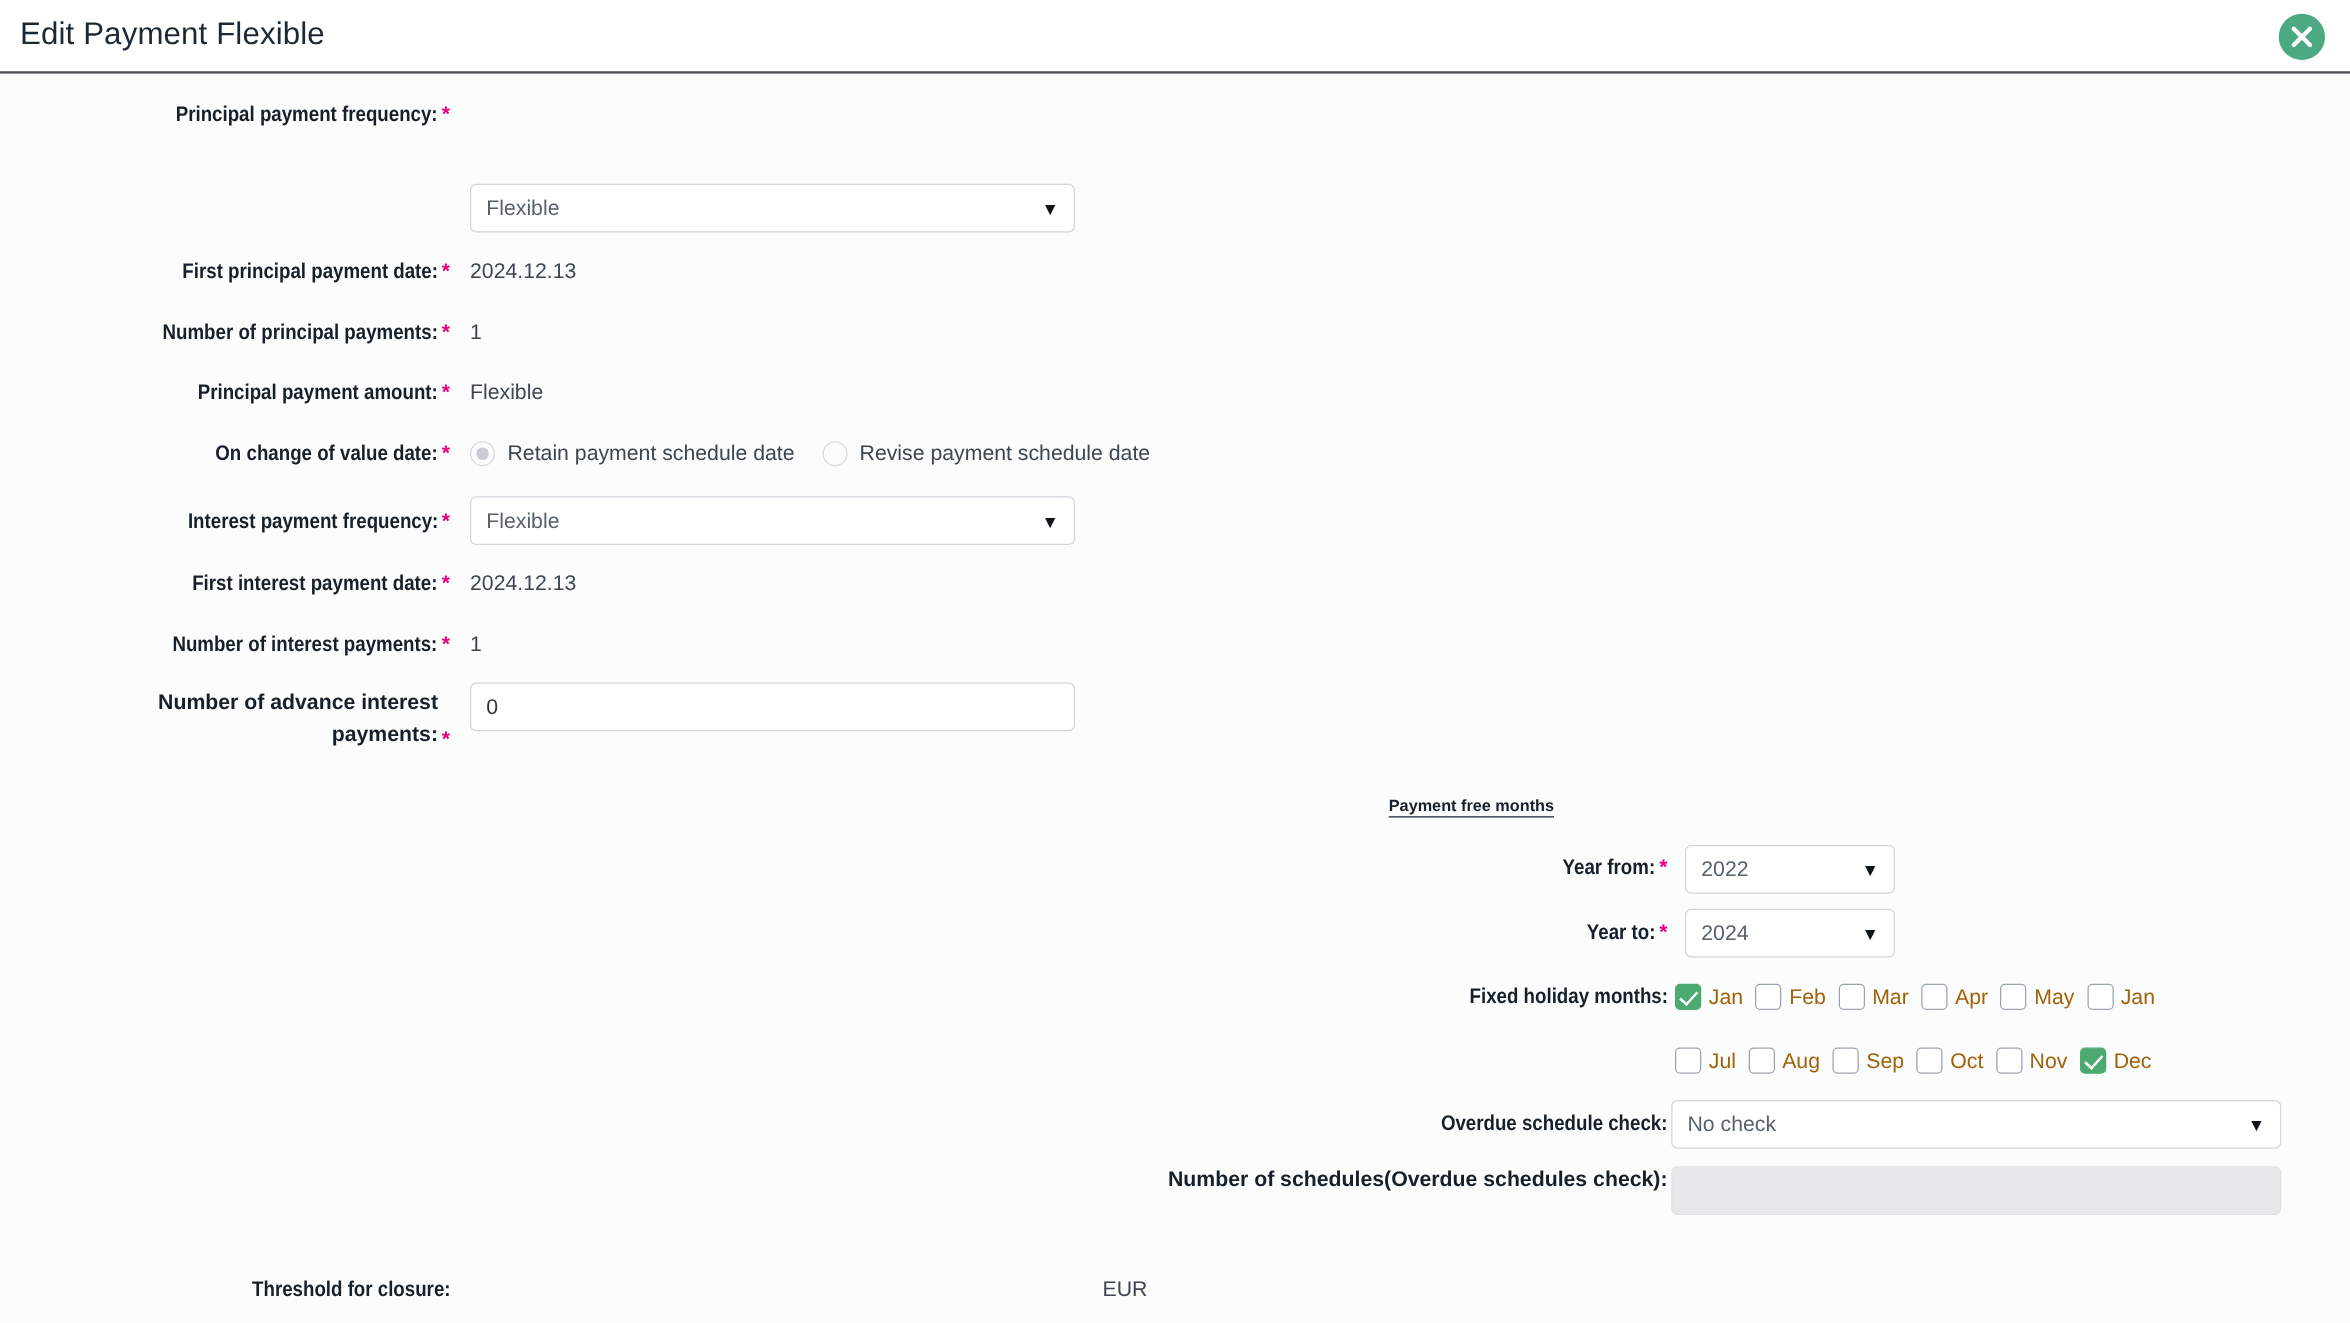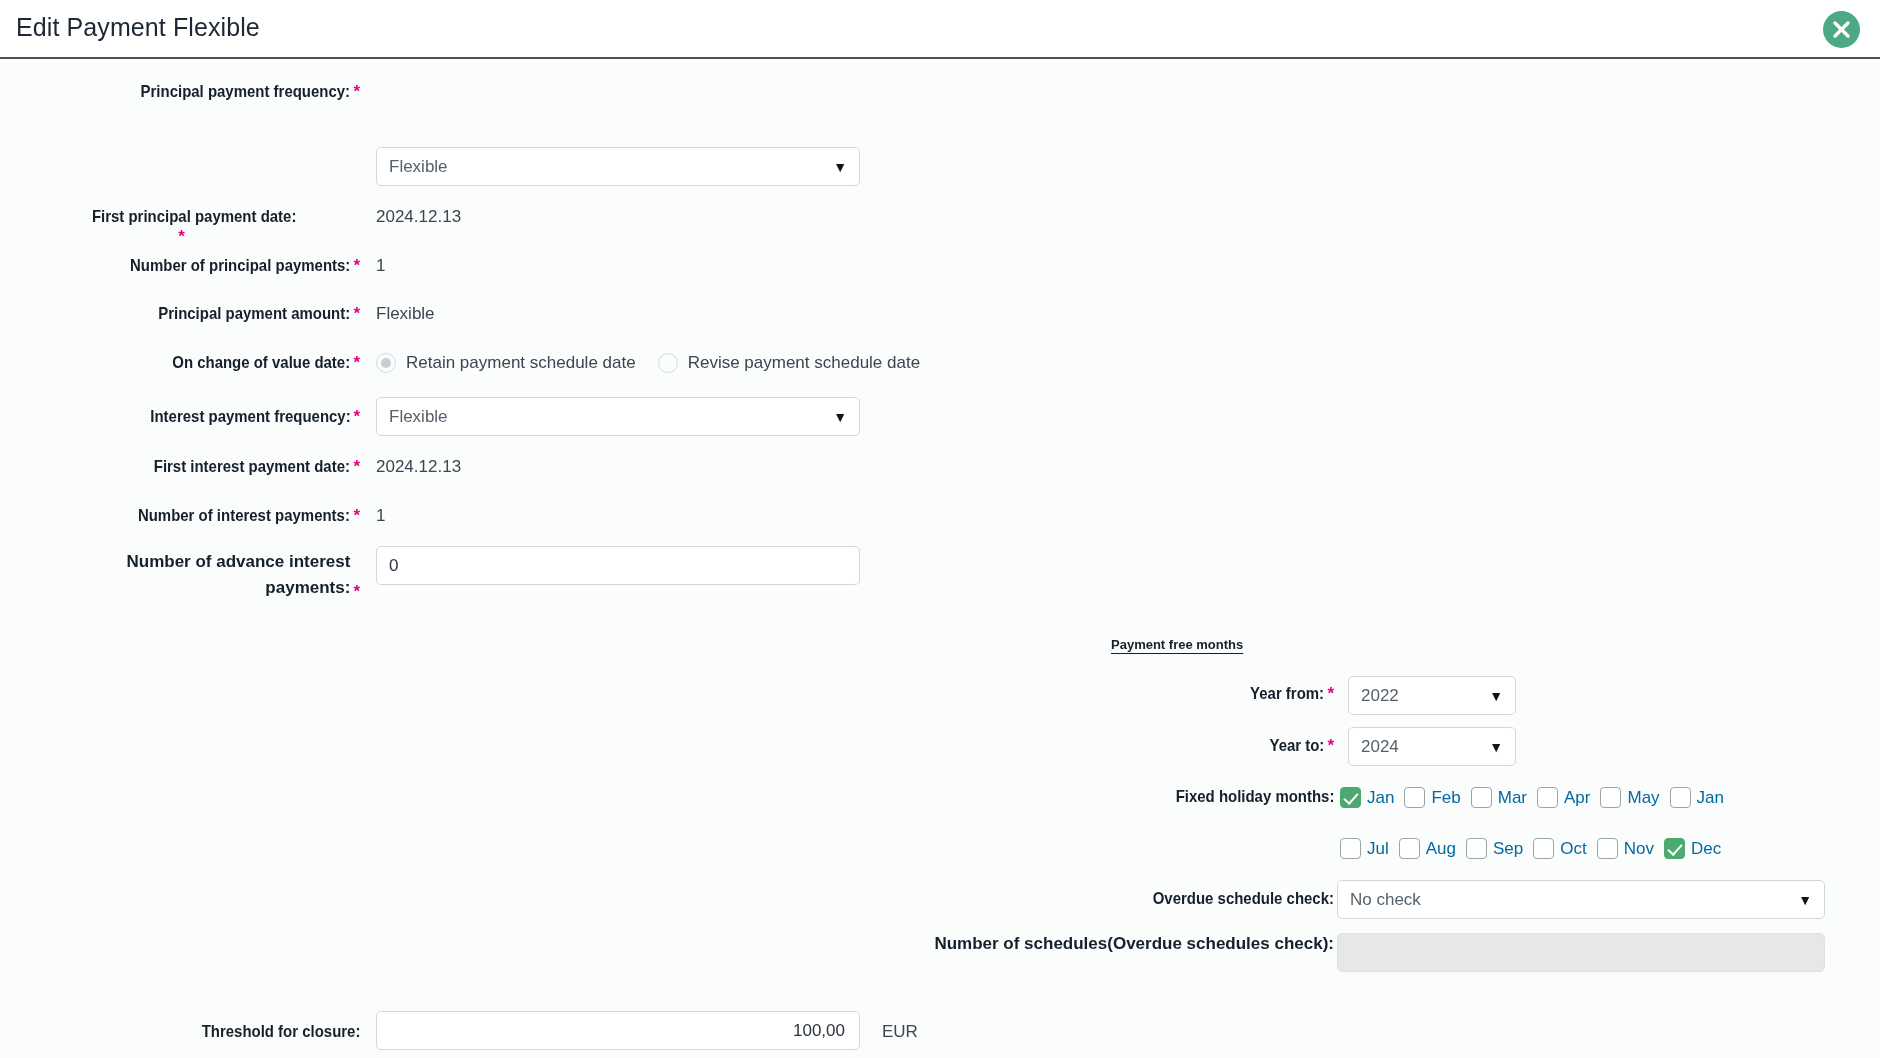--- a/index.html
+++ b/index.html
@@ -136,21 +136,21 @@
     content: "";
     position: absolute;
     left: 6px; top: 2px;
     width: 6px; height: 12px;
     border: solid #ffffff;
     border-width: 0 2.6px 2.6px 0;
     transform: rotate(42deg);
   }
   .cb-label {
     font-size: 17px;
-    color: #0369a1;
+    color: #a16207;
     margin: 0 10px 0 6px;
     white-space: nowrap;
   }
 
   .section-title {
     position: absolute;
     font-family: "Liberation Sans Narrow", "Liberation Sans", sans-serif;
     font-size: 13px;
     font-weight: bold;
     color: #15202b;
@@ -177,21 +177,21 @@
 
   <div class="row" style="left:0; top:23px; width:360px; justify-content:flex-end;">
     <span class="lbl">Principal payment frequency:</span>
     <span class="req">*</span>
   </div>
   <div class="select" style="position:absolute; left:376px; top:88px; width:484px;">
     <span>Flexible</span>
     <span class="caret">▼</span>
   </div>
 
-  <div class="row" style="left:0; top:148px; width:360px; justify-content:flex-end;flex-direction:column;">
+  <div class="row" style="left:0; top:148px; width:360px; justify-content:flex-end;">
     <span class="lbl">First principal payment date:</span>
     <span class="req">*</span>
   </div>
   <div class="val" style="position:absolute; left:376px; top:148px;">2024.12.13</div>
 
   <div class="row" style="left:0; top:197px; width:360px; justify-content:flex-end;">
     <span class="lbl">Number of principal payments:</span>
     <span class="req">*</span>
   </div>
   <div class="val" style="position:absolute; left:376px; top:197px;">1</div>
@@ -331,18 +331,15 @@
   <div class="row" style="left:900px; top:872px; width:434px; justify-content:flex-end;">
     <span class="lbl wrap" style="transform:none; text-align:right;">Number of schedules(Overdue schedules check):</span>
   </div>
   <div class="input disabled" style="position:absolute; left:1337px; top:874px; width:488px;">
     <span></span>
   </div>
 
   <div class="row" style="left:0; top:963px; width:360px; justify-content:flex-end;">
     <span class="lbl">Threshold for closure:</span>
   </div>
-  <div class="input num" style="position:absolute; left:376px; top:952px; width:484px;">
-    <span>100,00</span>
-  </div>
   <div class="unit" style="position:absolute; left:871px; top:963px;">EUR</div>
 
 </div>
 
 </body></html>

